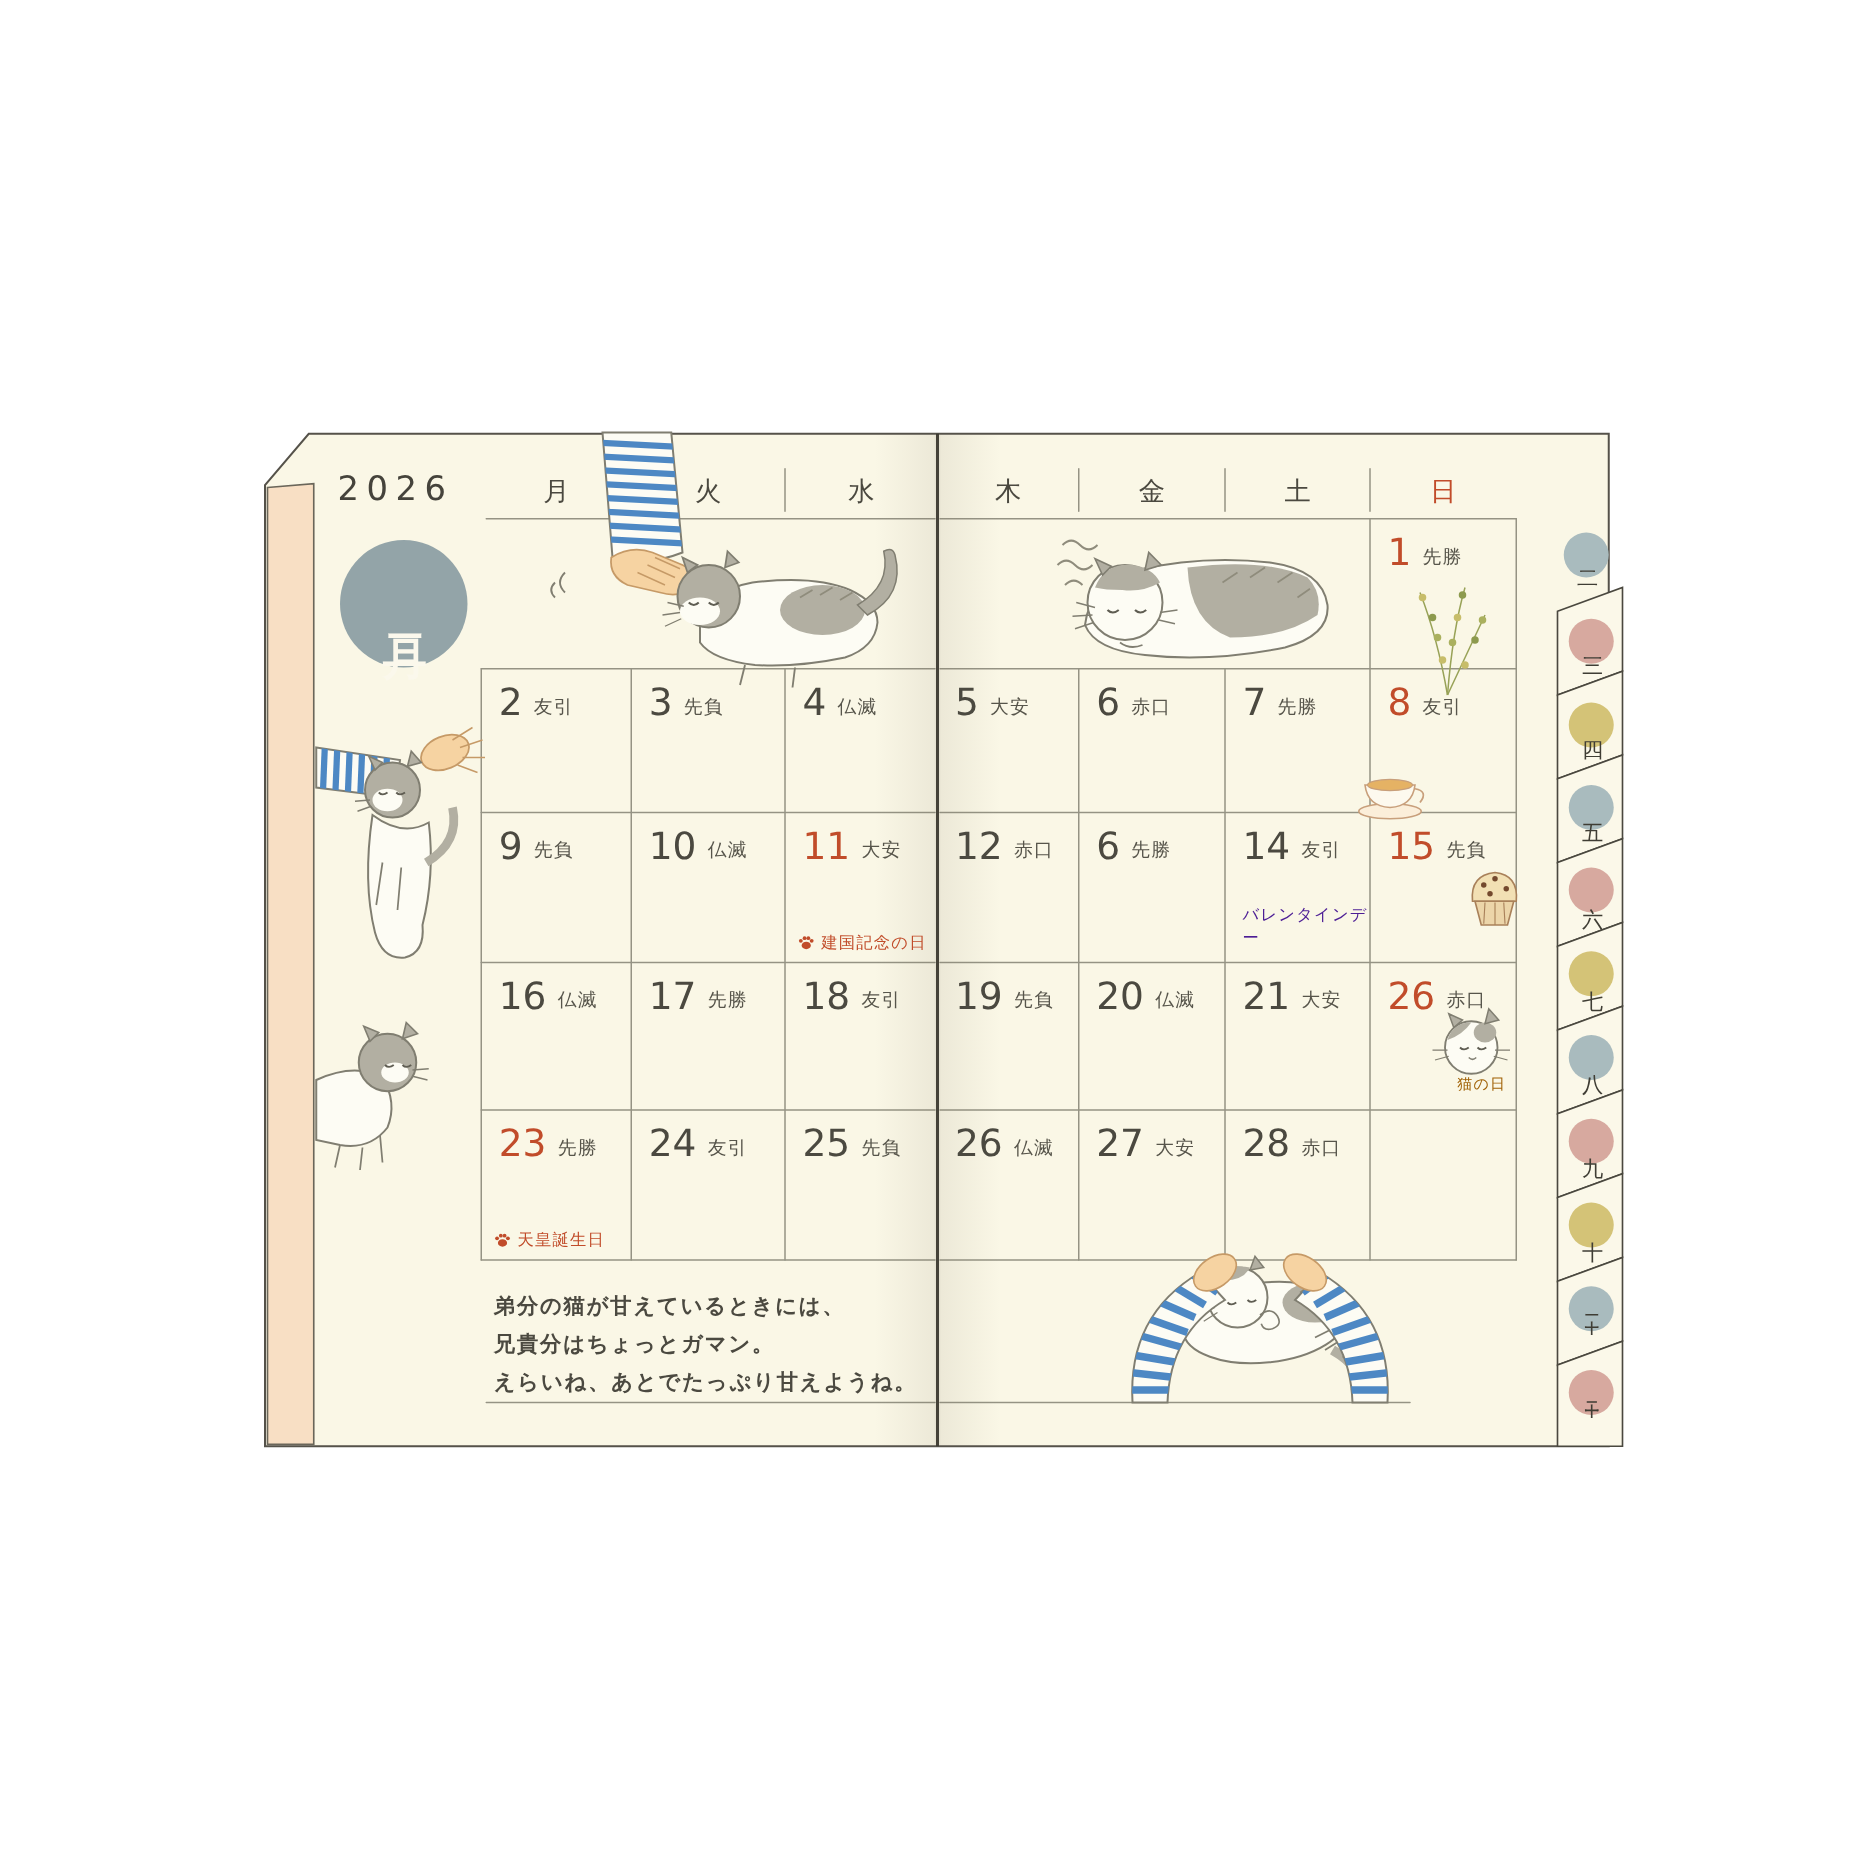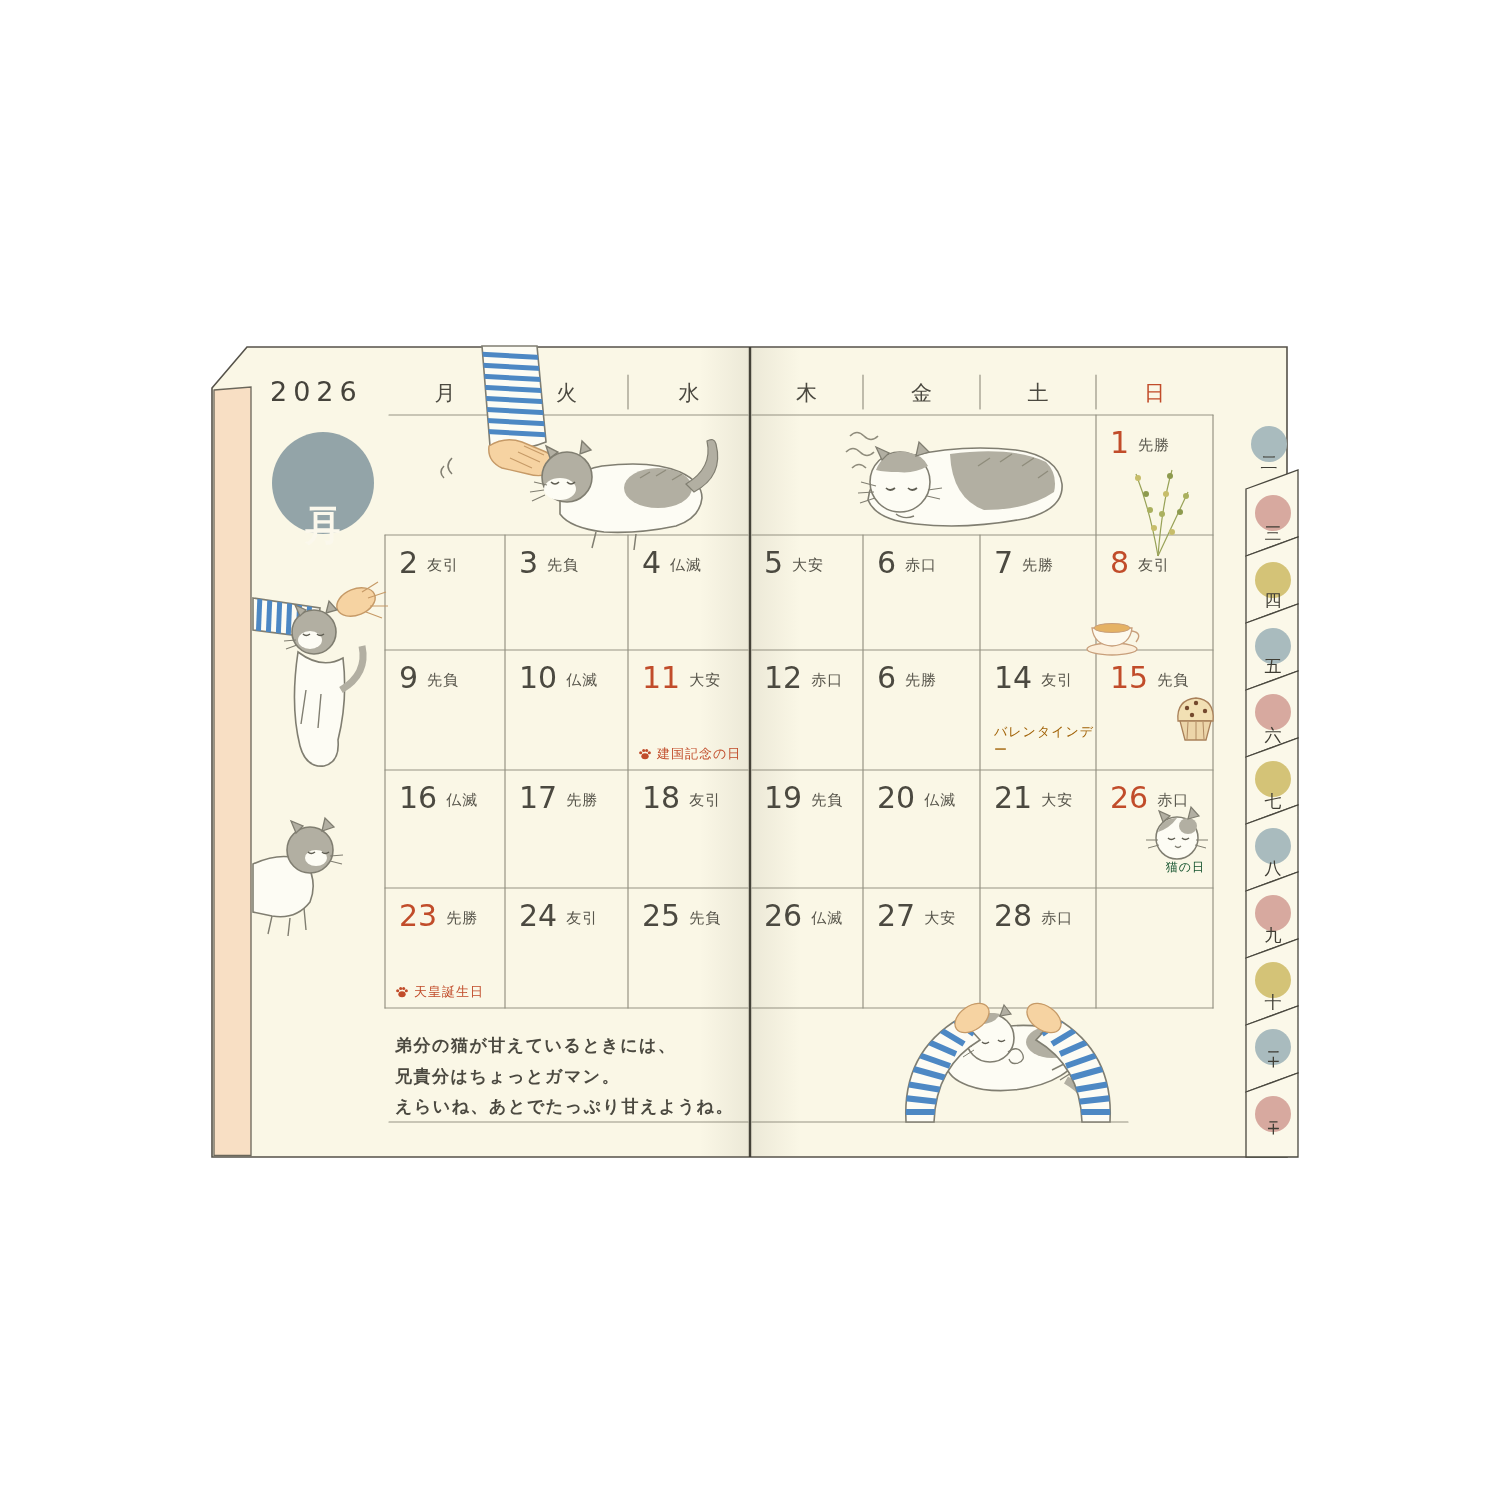--- a/index.html
+++ b/index.html
@@ -21,23 +21,23 @@
   .grid{position:absolute;display:grid;grid-template-rows:120px 115px 120px 118px 120px;}
   .grid-left{left:385px;top:415px;width:365px;grid-template-columns:120px 123px 122px;}
   .grid-right{left:750px;top:415px;width:463px;grid-template-columns:113px 117px 116px 117px;}
   .cell{position:relative;padding:10px 0 0 14px;}
   .dayline{display:flex;align-items:center;}
   .num{font-size:30px;color:#4b4940;}
   .red .num{color:#c14c2a;}
   .rokuyo{font-size:15px;color:#57554b;margin-left:9px;margin-top:5px;letter-spacing:1px;}
   .cell-note{position:absolute;display:flex;align-items:center;gap:5px;font-size:13px;letter-spacing:1px;}
   .cell-note.red-note{color:#c14c2a;left:10px;bottom:7px;}
-  .cell-note.plain-note{color:#a16207;left:14px;bottom:11px;}
+  .cell-note.plain-note{color:#4c1d95;left:14px;bottom:11px;}
   .neko-note{position:absolute;right:8px;bottom:12px;display:flex;flex-direction:column;
-             align-items:flex-start;gap:2px;color:#14532d;font-size:12px;letter-spacing:1px;}
+             align-items:flex-start;gap:2px;color:#a16207;font-size:12px;letter-spacing:1px;}
 
   
   .footer-note{position:absolute;left:395px;top:1030px;width:350px;font-size:17px;
                line-height:1.8;letter-spacing:1.5px;color:#4b4940;white-space:pre-line;font-weight:bold;}
 
   
   .tab{position:absolute;width:36px;height:36px;border-radius:50%;display:flex;align-items:center;
        justify-content:center;}
   .tab span{writing-mode:vertical-rl;text-orientation:upright;font-size:17px;color:#3f3d34;
             line-height:1;letter-spacing:-2px;}

